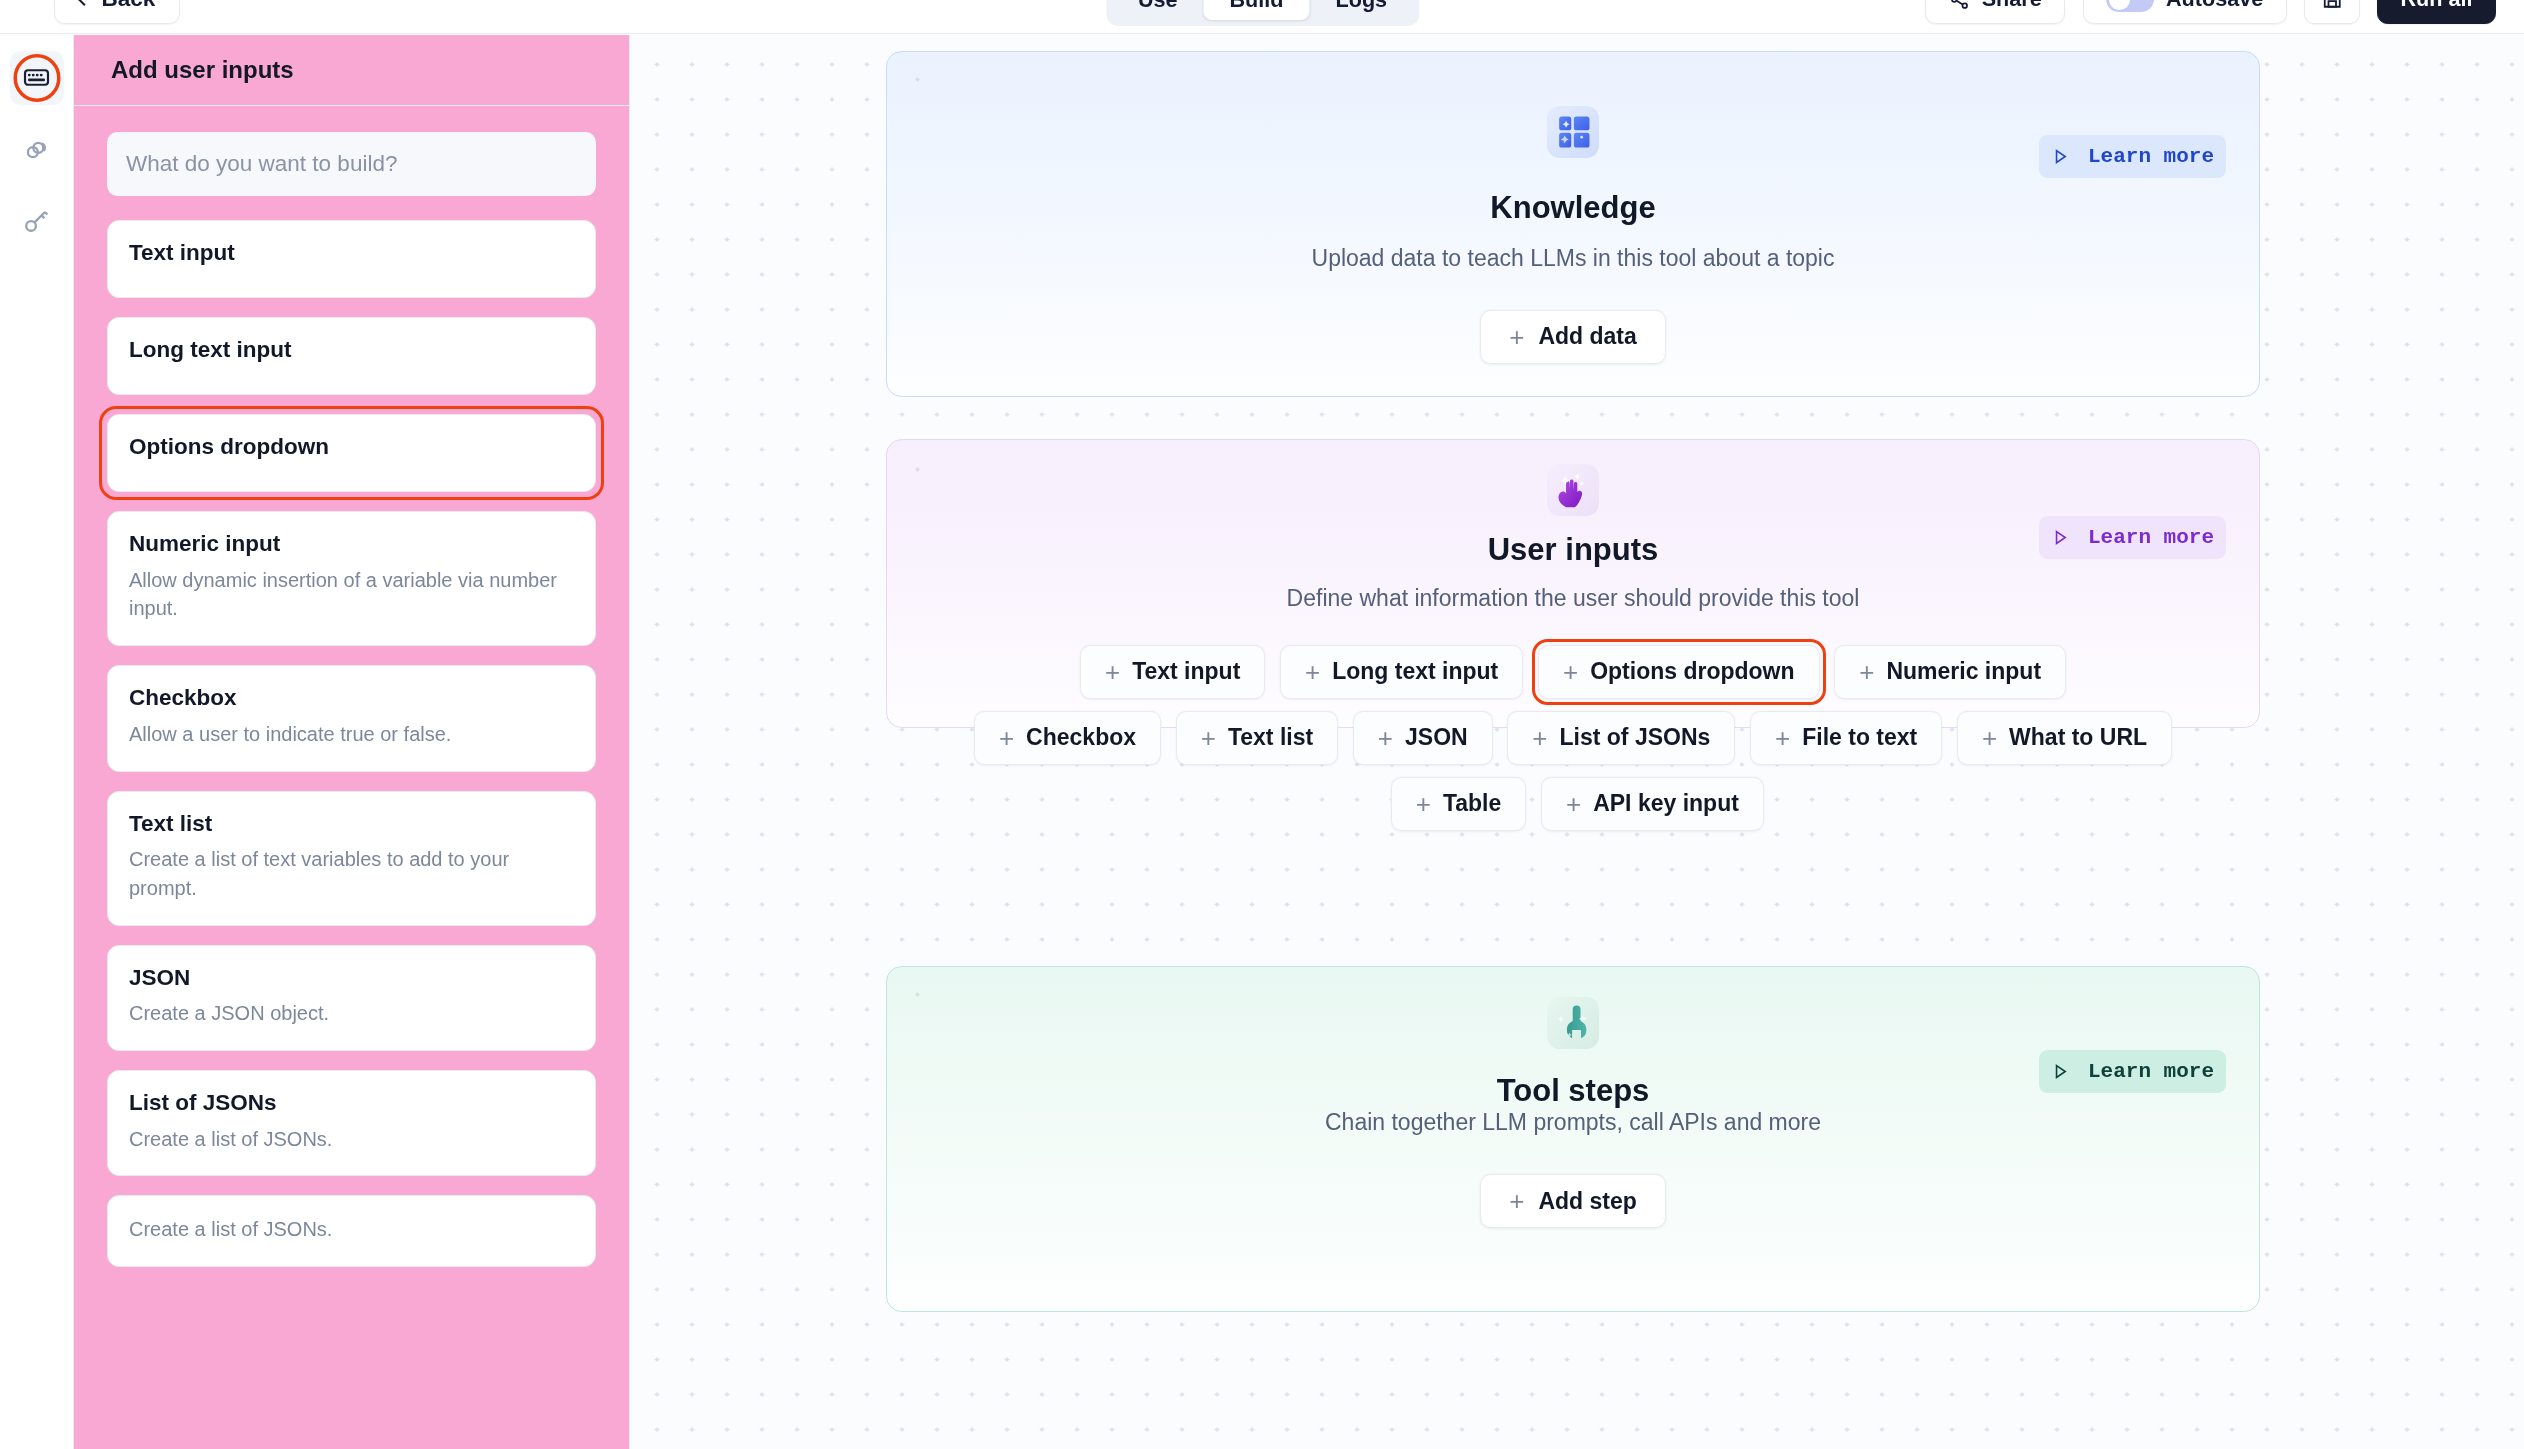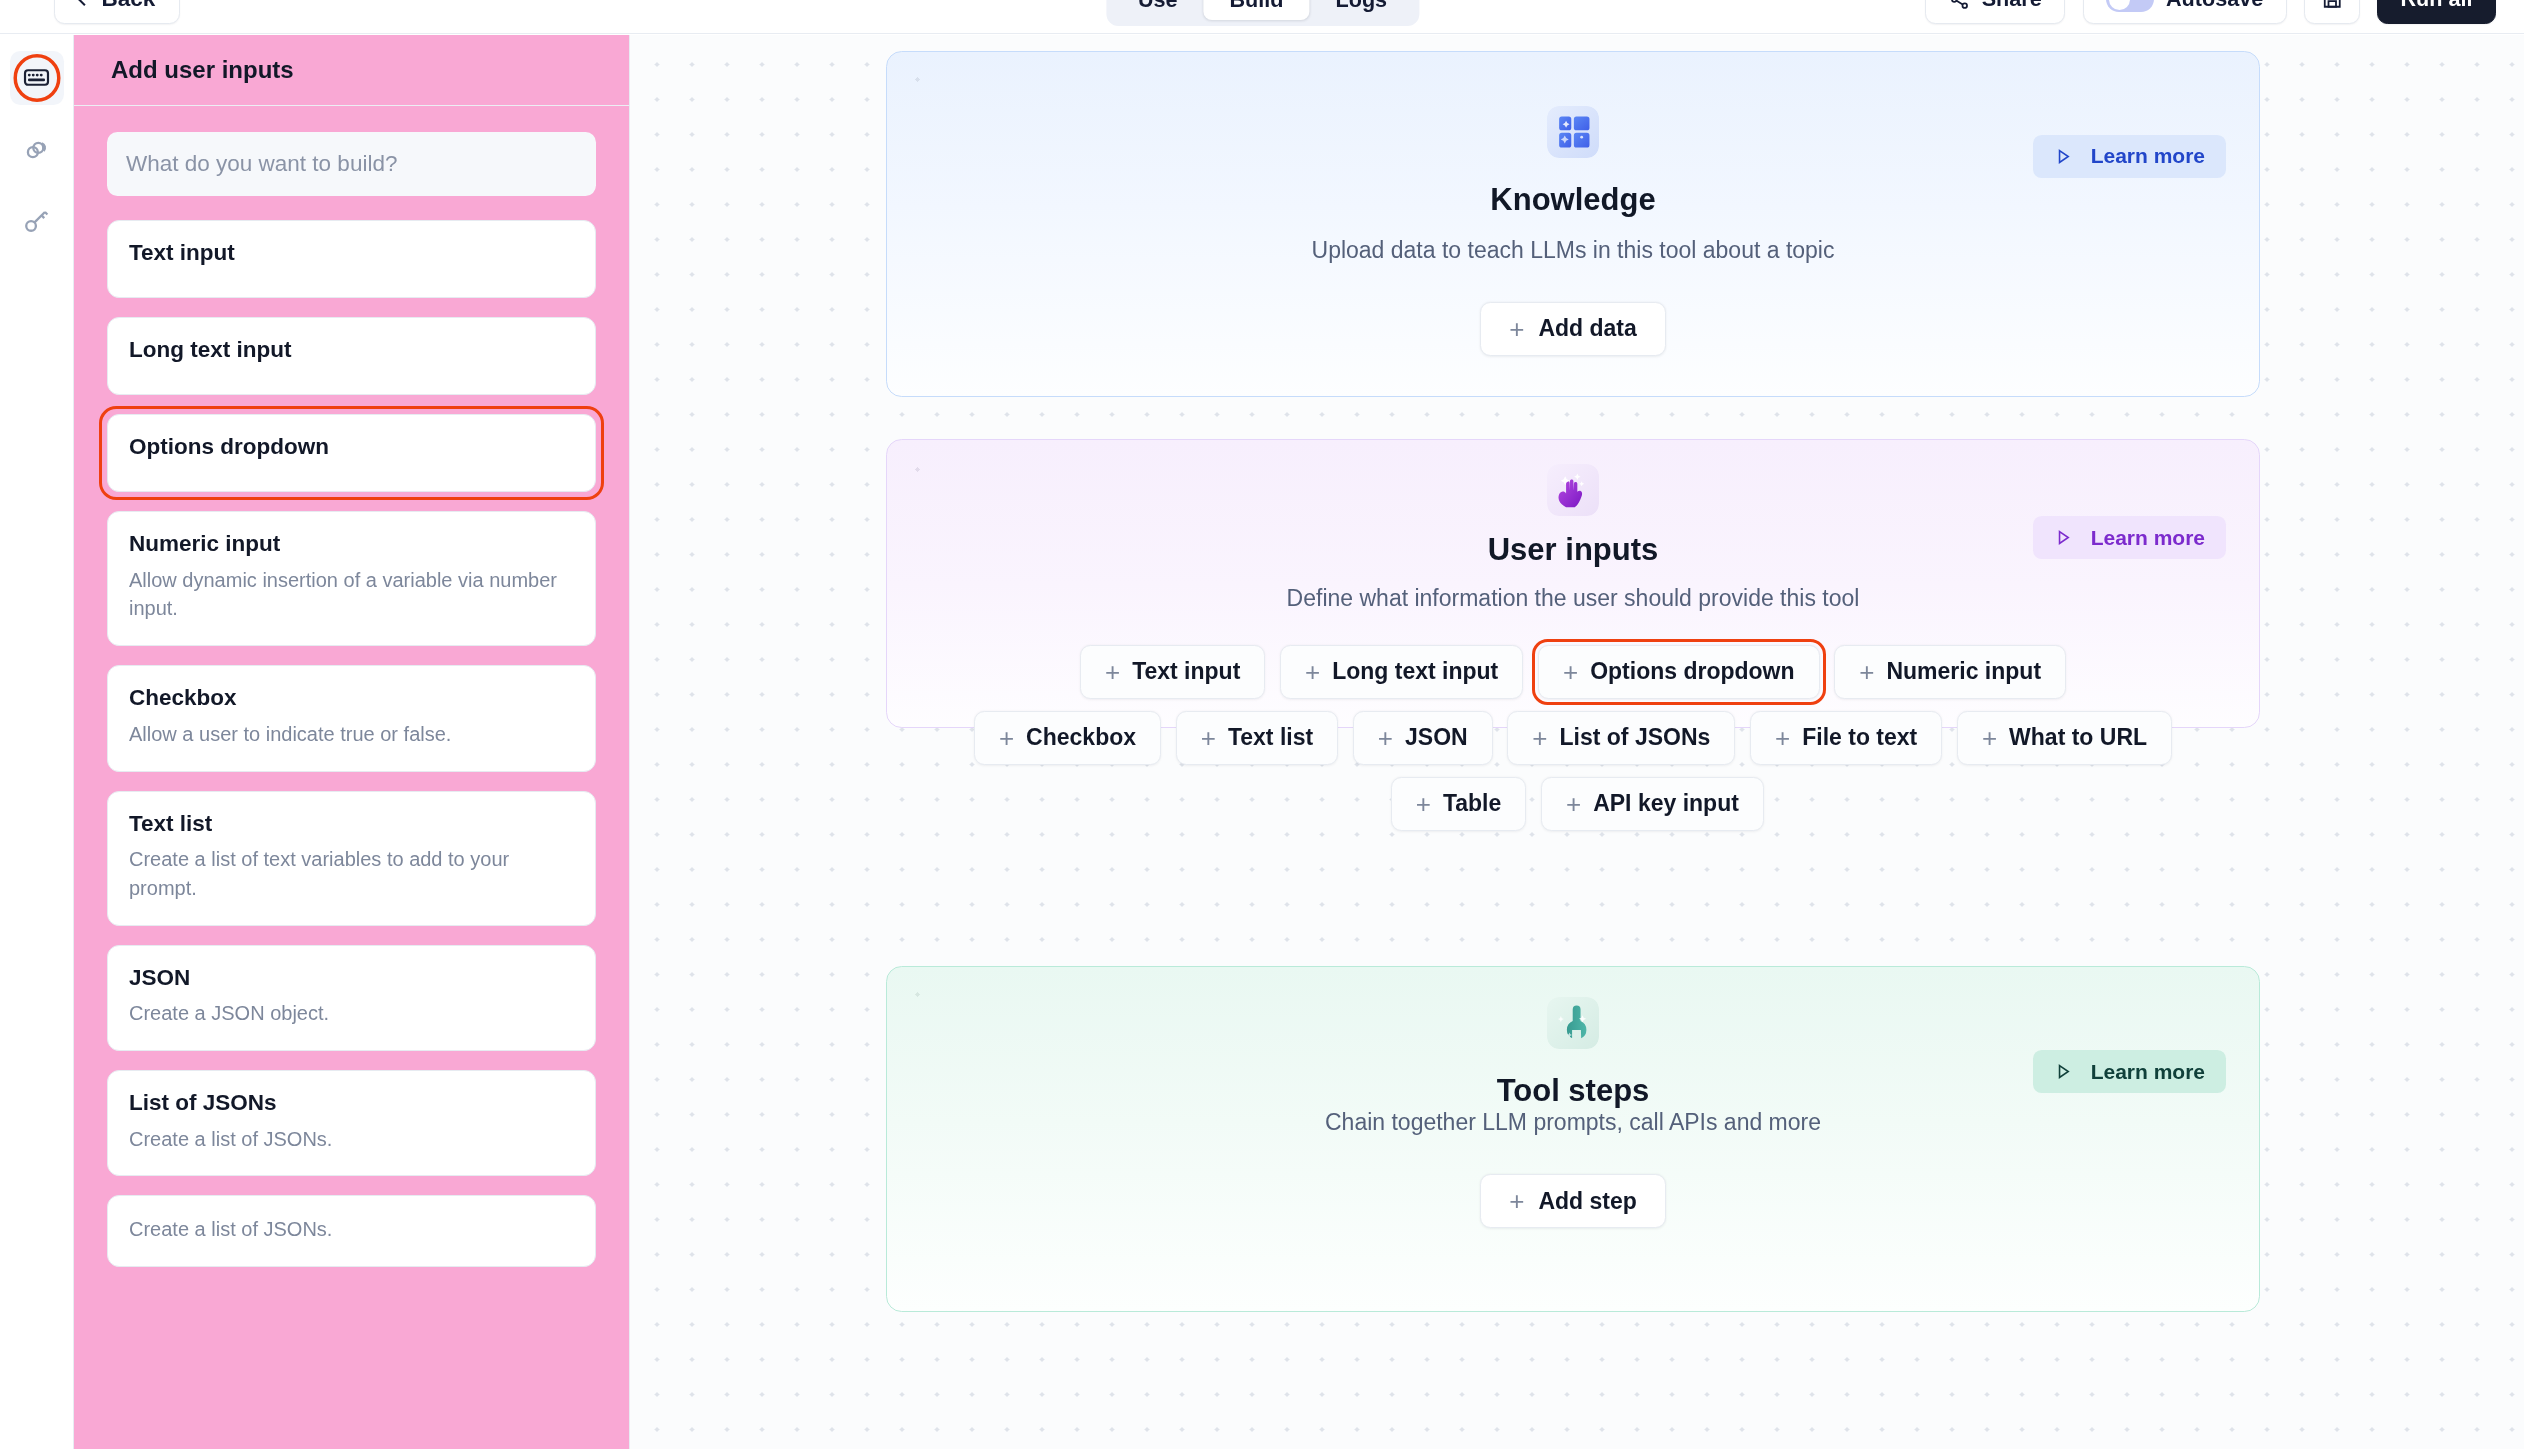--- a/index.html
+++ b/index.html
@@ -148,22 +148,22 @@
   }
 
   .sec-inner { display: flex; flex-direction: column; align-items: center; }
   .sec-icon { width: 52px; height: 52px; border-radius: 12px; overflow: hidden; }
   .sec-title { font-size: 31px; font-weight: 700; color: #111827; }
   .sec-sub { font-size: 23px; color: #54607a; }
 
   .learn-more {
     position: absolute; right: 33px;
     display: flex; align-items: center; gap: 18px;
-    height: 43px; padding: 0 21px; border-radius: 8.6px;
-    font-size: 21px; font-weight: 700; white-space: nowrap;
+    height: 43px; padding: 0 12px; border-radius: 8.6px;
+    font-size: 21px; font-weight: 700; white-space: nowrap; font-family: Liberation Mono, monospace;
   }
   .lm-know { top: 83px; background: #dbe7fc; color: #2246c9; }
   .lm-users { top: 76px; background: #f0e4fd; color: #7c2bcd; }
   .lm-steps { top: 83px; background: #cdeee2; color: #10403a; }
 
   .ghost-btn {
     display: flex; align-items: center; gap: 14px;
     height: 54px; padding: 0 28px;
     background: #fff; border: 0.9px solid #e7ebf1; border-radius: 10.4px;
     box-shadow: 0 0.9px 2.6px rgba(16,24,40,.07);
@@ -345,21 +345,21 @@
           <rect x="0" y="0" width="60" height="60" rx="14" fill="url(#kbg)"></rect>
           <rect x="14" y="12" width="14" height="16" rx="3" fill="url(#kb1)"></rect>
           <rect x="31" y="12" width="18" height="16" rx="3" fill="url(#kb1)"></rect>
           <rect x="14" y="31" width="14" height="17" rx="3" fill="url(#kb1)"></rect>
           <rect x="31" y="31" width="18" height="17" rx="3" fill="url(#kb1)"></rect>
           <path d="M22 17 l1.4 2.6 2.6 1.4 -2.6 1.4 -1.4 2.6 -1.4 -2.6 -2.6 -1.4 2.6 -1.4z" fill="#ffffff" opacity=".85"></path>
           <path d="M20.5 34 l1.6 3 3 1.6 -3 1.6 -1.6 3 -1.6 -3 -3 -1.6 3 -1.6z" fill="#ffffff" opacity=".7"></path>
           <circle cx="40" cy="36" r="1.6" fill="#ffffff" opacity=".8"></circle>
         </svg>
       </div>
-      <div class="sec-title" style="margin-top:24px">Knowledge</div>
+      <div class="sec-title" style="margin-top:32px">Knowledge</div>
       <div class="sec-sub" style="margin-top:19px">Upload data to teach LLMs in this tool about a topic</div>
       <div class="ghost-btn" style="margin-top:38px">
         <span class="plus">+</span>
         <span>Add data</span>
       </div>
     </div>
   </div>
 
   <div class="section sec-users">
     <div class="learn-more lm-users">

